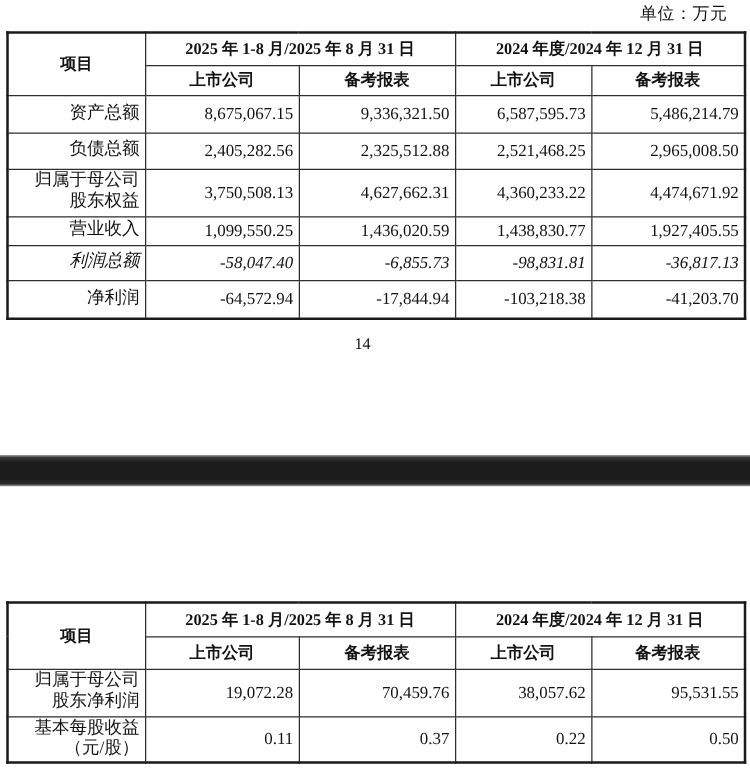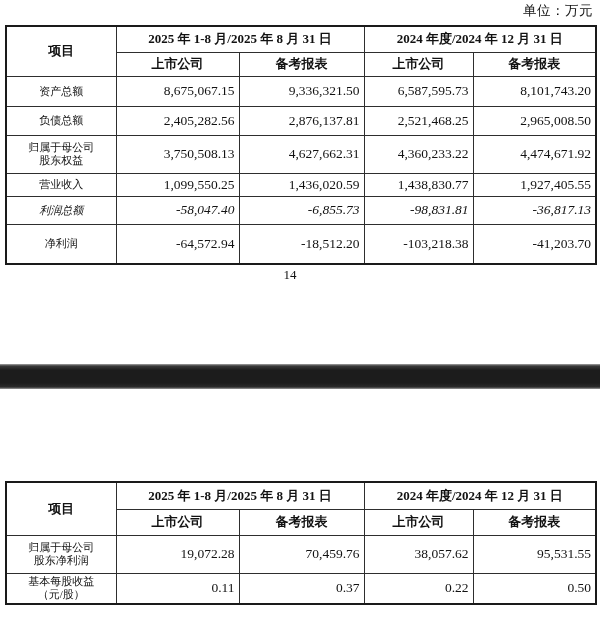--- a/index.html
+++ b/index.html
@@ -11,21 +11,21 @@
     width: 600px;
     height: 622px;
     position: relative;
     font-family: "Liberation Serif", "DejaVu Serif", serif;
     color: #121212;
     overflow: hidden;
   }
   .unit-label {
     position: absolute;
     top: 2px;
-    right: 7px;
+    right: 18px;
     font-size: 13.5px;
     letter-spacing: 0.5px;
   }
   table.fin-table {
     position: absolute;
     left: 5px;
     width: 590px;
     border-collapse: collapse;
     table-layout: fixed;
     background: #ffffff;
@@ -38,42 +38,42 @@
     overflow: hidden;
     vertical-align: middle;
   }
   table.fin-table th {
     font-weight: bold;
     text-align: center;
     font-size: 13px;
     white-space: nowrap;
   }
   td.label-cell {
-    text-align: center;
-    font-size: 11px;
+    text-align: right;
+    font-size: 14px;
     padding-left: 5px;
     white-space: pre-line;
     line-height: 1.18;
   }
   td.num-cell {
     text-align: right;
     font-size: 13.5px;
     padding-right: 8px;
     white-space: nowrap;
   }
   #table1 { top: 25px; }
   #table2 { top: 481px; }
   #table1 tr.hrow1 { height: 26px; }
   #table1 tr.hrow2 { height: 24px; }
   #table1 tr.r0 { height: 30px; }
   #table1 tr.r1 { height: 29px; }
   #table1 tr.r2 { height: 38px; }
   #table1 tr.r3 { height: 23px; }
   #table1 tr.r4 { height: 28px; font-style: italic; }
-  #table1 tr.r5 { height: 40px; font-family: Liberation Serif, serif; }
+  #table1 tr.r5 { height: 31px; font-family: Liberation Serif, serif; }
   #table2 tr.hrow1 { height: 27px; }
   #table2 tr.hrow2 { height: 26px; }
   #table2 tr.r0 { height: 38px; }
   #table2 tr.r1 { height: 31px; }
   .page-number {
     position: absolute;
     top: 267px;
     left: 5px;
     width: 570px;
     text-align: center;
@@ -117,26 +117,26 @@
       <th>上市公司</th>
       <th>备考报表</th>
     </tr>
   </thead>
   <tbody>
     <tr class="r0">
       <td class="label-cell">资产总额</td>
       <td class="num-cell">8,675,067.15</td>
       <td class="num-cell">9,336,321.50</td>
       <td class="num-cell">6,587,595.73</td>
-      <td class="num-cell">8,101,743.20</td>
+      <td class="num-cell">5,486,214.79</td>
     </tr>
     <tr class="r1">
       <td class="label-cell">负债总额</td>
       <td class="num-cell">2,405,282.56</td>
-      <td class="num-cell">2,876,137.81</td>
+      <td class="num-cell">2,325,512.88</td>
       <td class="num-cell">2,521,468.25</td>
       <td class="num-cell">2,965,008.50</td>
     </tr>
     <tr class="r2">
       <td class="label-cell">归属于母公司
 股东权益</td>
       <td class="num-cell">3,750,508.13</td>
       <td class="num-cell">4,627,662.31</td>
       <td class="num-cell">4,360,233.22</td>
       <td class="num-cell">4,474,671.92</td>
@@ -151,21 +151,21 @@
     <tr class="r4">
       <td class="label-cell">利润总额</td>
       <td class="num-cell">-58,047.40</td>
       <td class="num-cell">-6,855.73</td>
       <td class="num-cell">-98,831.81</td>
       <td class="num-cell">-36,817.13</td>
     </tr>
     <tr class="r5">
       <td class="label-cell">净利润</td>
       <td class="num-cell">-64,572.94</td>
-      <td class="num-cell">-18,512.20</td>
+      <td class="num-cell">-17,844.94</td>
       <td class="num-cell">-103,218.38</td>
       <td class="num-cell">-41,203.70</td>
     </tr>
   </tbody>
 </table>
 
 <div class="page-number">14</div>
 
 <div class="page-break-bar"></div>
 

